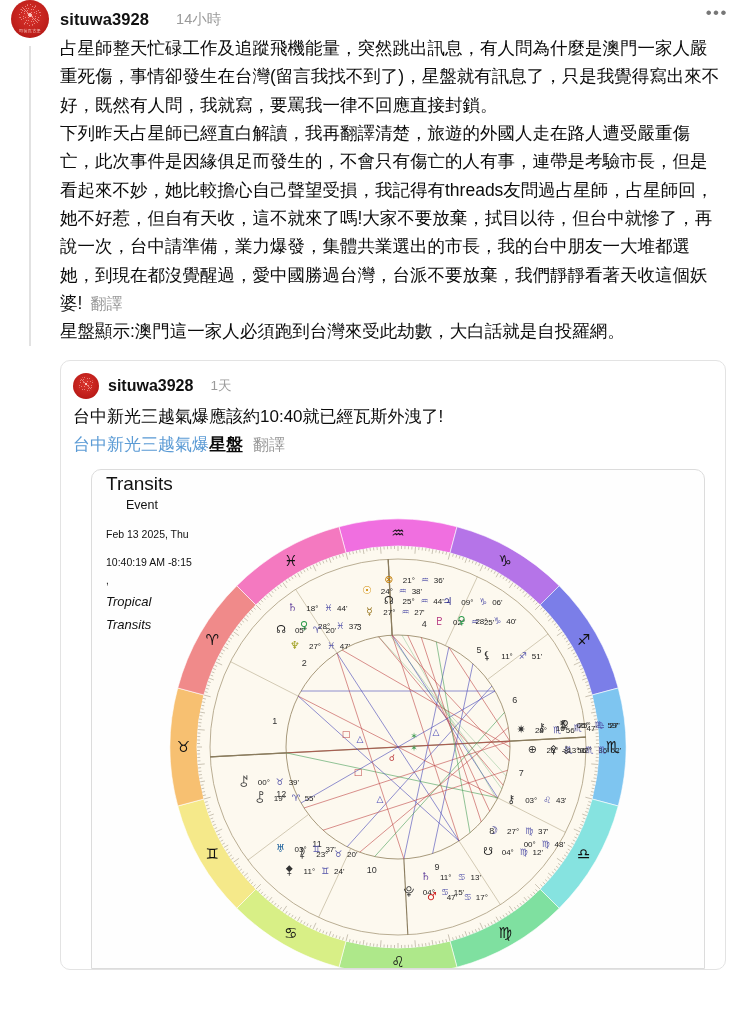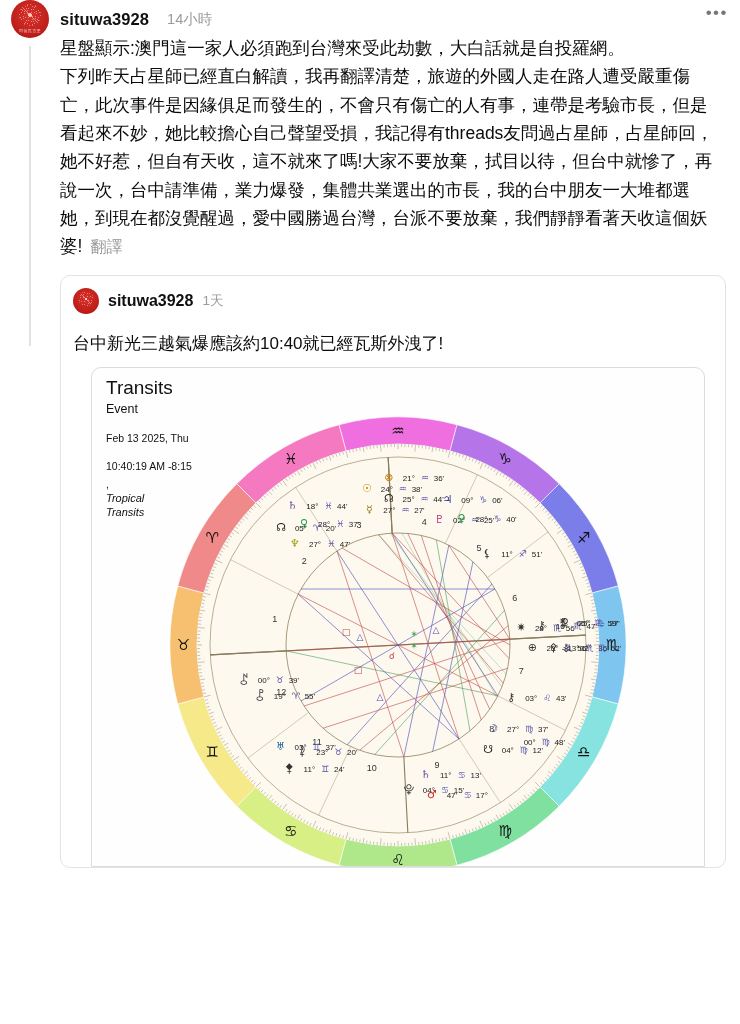--- a/index.html
+++ b/index.html
@@ -28,21 +28,21 @@
       radial-gradient(circle at 50% 50%, rgba(255,220,215,.85) 0 1.6px, transparent 1.8px),
       repeating-conic-gradient(from 0deg, rgba(255,210,205,.55) 0deg 3deg, transparent 3deg 15deg);
     border-radius: 50%;
   }
   .avatar .seal-txt {
     position: absolute; left: 0; right: 0; bottom: 5px; text-align: center;
     font-size: 4px; letter-spacing: .4px; color: rgba(255,225,220,.9);
     font-family: "Liberation Serif", serif;
   }
   .username { font-size: 16.5px; font-weight: 600; color: #101010; letter-spacing: .1px; }
-  .timestamp { font-size: 14.5px; color: #9a9a9a; margin-left: 8px; text-align: center; }
+  .timestamp { font-size: 14.5px; color: #9a9a9a; margin-left: 17px; text-align: center; }
   .more-btn {
     position: absolute; right: 2px; top: 2px; color: #777;
     font-size: 17px; letter-spacing: 1.5px; line-height: 10px; cursor: pointer;
   }
 
   
   .thread-line {
     position: absolute; left: 29px; top: 46px; width: 2px;
     height: 300px; background: #e2e2e2;
   }
@@ -73,46 +73,46 @@
   }
   .q-avatar .seal {
     position: absolute; left: 50%; top: 42%; transform: translate(-50%,-50%);
     width: 15px; height: 15px;
     background:
       radial-gradient(circle at 50% 50%, rgba(255,220,215,.85) 0 1.1px, transparent 1.3px),
       repeating-conic-gradient(from 0deg, rgba(255,210,205,.5) 0deg 3deg, transparent 3deg 15deg);
     border-radius: 50%;
   }
   .q-username { font-size: 16px; font-weight: 600; color: #101010; }
-  .q-timestamp { font-size: 13.5px; color: #9a9a9a; margin-left: 0; }
-  .q-body { margin-top: 14px; }
+  .q-timestamp { font-size: 13.5px; color: #9a9a9a; margin-left: 8px; }
+  .q-body { margin-top: 2px; }
   .q-text { font-size: 17px; line-height: 1.62; color: #0b0b0b; word-break: break-all; }
   .tag-line { margin-top: 1px; font-size: 17px; line-height: 1.62; }
   .hashtag { color: #5b9bd5; }
   .tag-plain { color: #0b0b0b; font-weight: 600; }
   .translate2 { color: #9a9a9a; font-size: 16px; margin-left: 10px; }
 
   
   .chart-card {
     margin: 10px 0 0 18px;
     width: 614px;
     border: 1px solid #dcdcdc;
     border-top-left-radius: 10px;
     border-top-right-radius: 10px;
     background: #fefefe;
     position: relative;
     height: 500px;
     overflow: hidden;
   }
-  .chart-meta { position: absolute; left: 14px; top: 10px; z-index: 5; }
+  .chart-meta { position: absolute; left: 14px; top: 4px; z-index: 5; }
   .cm-title { font-size: 19px; color: #111; font-family: "Liberation Sans", sans-serif; line-height: 1.1; }
-  .cm-sub  { font-size: 12.5px; color: #111; margin-top: 3px; }
+  .cm-sub  { font-size: 12.5px; color: #111; margin-top: 3px; margin-left: 20px; }
   .cm-small{ font-size: 10.5px; color: #111; margin-top: 16px; }
   .cm-dot  { font-size: 10px; color: #111; margin-top: 7px; }
-  .cm-ital { font-size: 11px; color: #111; font-style: italic; margin-top: 2px; }
+  .cm-ital { font-size: 13px; color: #111; font-style: italic; margin-top: 8px; }
 
   .wheel-holder { position: absolute; left: 50%; top: 42px; transform: translateX(-50%); }
   svg.wheel { display: block; }
   .deg-lbl { font-family: "Liberation Sans", sans-serif; font-size: 8px; fill: #222; }
   .house-num { font-family: "Liberation Sans", sans-serif; font-size: 9px; fill: #333; }
 </style>
 </head>
 <body>
 
 <div class="post">
@@ -125,34 +125,36 @@
         <div class="seal"></div>
         <div class="seal-txt">司徒瓦古堡</div>
       </div>
     </div>
     <span class="username">situwa3928</span>
     <span class="timestamp">14小時</span>
     <span class="more-btn">•••</span>
   </div>
 
   <div class="post-body">
+    <div class="ptext">占星師整天忙碌工作及追蹤飛機能量，突然跳出訊息，有人問為什麼是澳門一家人嚴重死傷，事情卻發生在台灣(留言我找不到了)，星盤就有訊息了，只是我覺得寫出來不好，既然有人問，我就寫，要罵我一律不回應直接封鎖。</div>
+    <div class="ptext"><span>下列昨天占星師已經直白解讀，我再翻譯清楚，旅遊的外國人走在路人遭受嚴重傷亡，此次事件是因緣俱足而發生的，不會只有傷亡的人有事，連帶是考驗市長，但是看起來不妙，她比較擔心自己聲望受損，我記得有threads友問過占星師，占星師回，她不好惹，但自有天收，這不就來了嗎!大家不要放棄，拭目以待，但台中就慘了，再說一次，台中請準備，業力爆發，集體共業選出的市長，我的台中朋友一大堆都選她，到現在都沒覺醒過，愛中國勝過台灣，台派不要放棄，我們靜靜看著天收這個妖婆!</span><span class="translate">翻譯</span></div>
     <div class="ptext">星盤顯示:澳門這一家人必須跑到台灣來受此劫數，大白話就是自投羅網。</div>
-    <div class="ptext"><span>下列昨天占星師已經直白解讀，我再翻譯清楚，旅遊的外國人走在路人遭受嚴重傷亡，此次事件是因緣俱足而發生的，不會只有傷亡的人有事，連帶是考驗市長，但是看起來不妙，她比較擔心自己聲望受損，我記得有threads友問過占星師，占星師回，她不好惹，但自有天收，這不就來了嗎!大家不要放棄，拭目以待，但台中就慘了，再說一次，台中請準備，業力爆發，集體共業選出的市長，我的台中朋友一大堆都選她，到現在都沒覺醒過，愛中國勝過台灣，台派不要放棄，我們靜靜看著天收這個妖婆!</span><span class="translate">翻譯</span></div>
   </div>
 
   <div class="quote-card">
     <div class="q-header">
       <div class="q-avatar">
         <div class="seal"></div>
       </div>
       <span class="q-username">situwa3928</span>
       <span class="q-timestamp">1天</span>
     </div>
     <div class="q-body">
       <div class="q-text">台中新光三越氣爆應該約10:40就已經瓦斯外洩了!</div>
+      <div class="tag-line"><span class="hashtag">台中新光三越氣爆</span><span class="tag-plain">星盤</span><span class="translate2">翻譯</span></div>
     </div>
 
     <div class="chart-card">
       <div class="chart-meta">
         <div class="cm-title">Transits</div>
         <div class="cm-sub">Event</div>
         <div class="cm-small">Feb 13 2025, Thu</div>
         <div class="cm-small">10:40:19 AM -8:15</div>
         <div class="cm-dot">,</div>
         <div class="cm-ital">Tropical</div>

